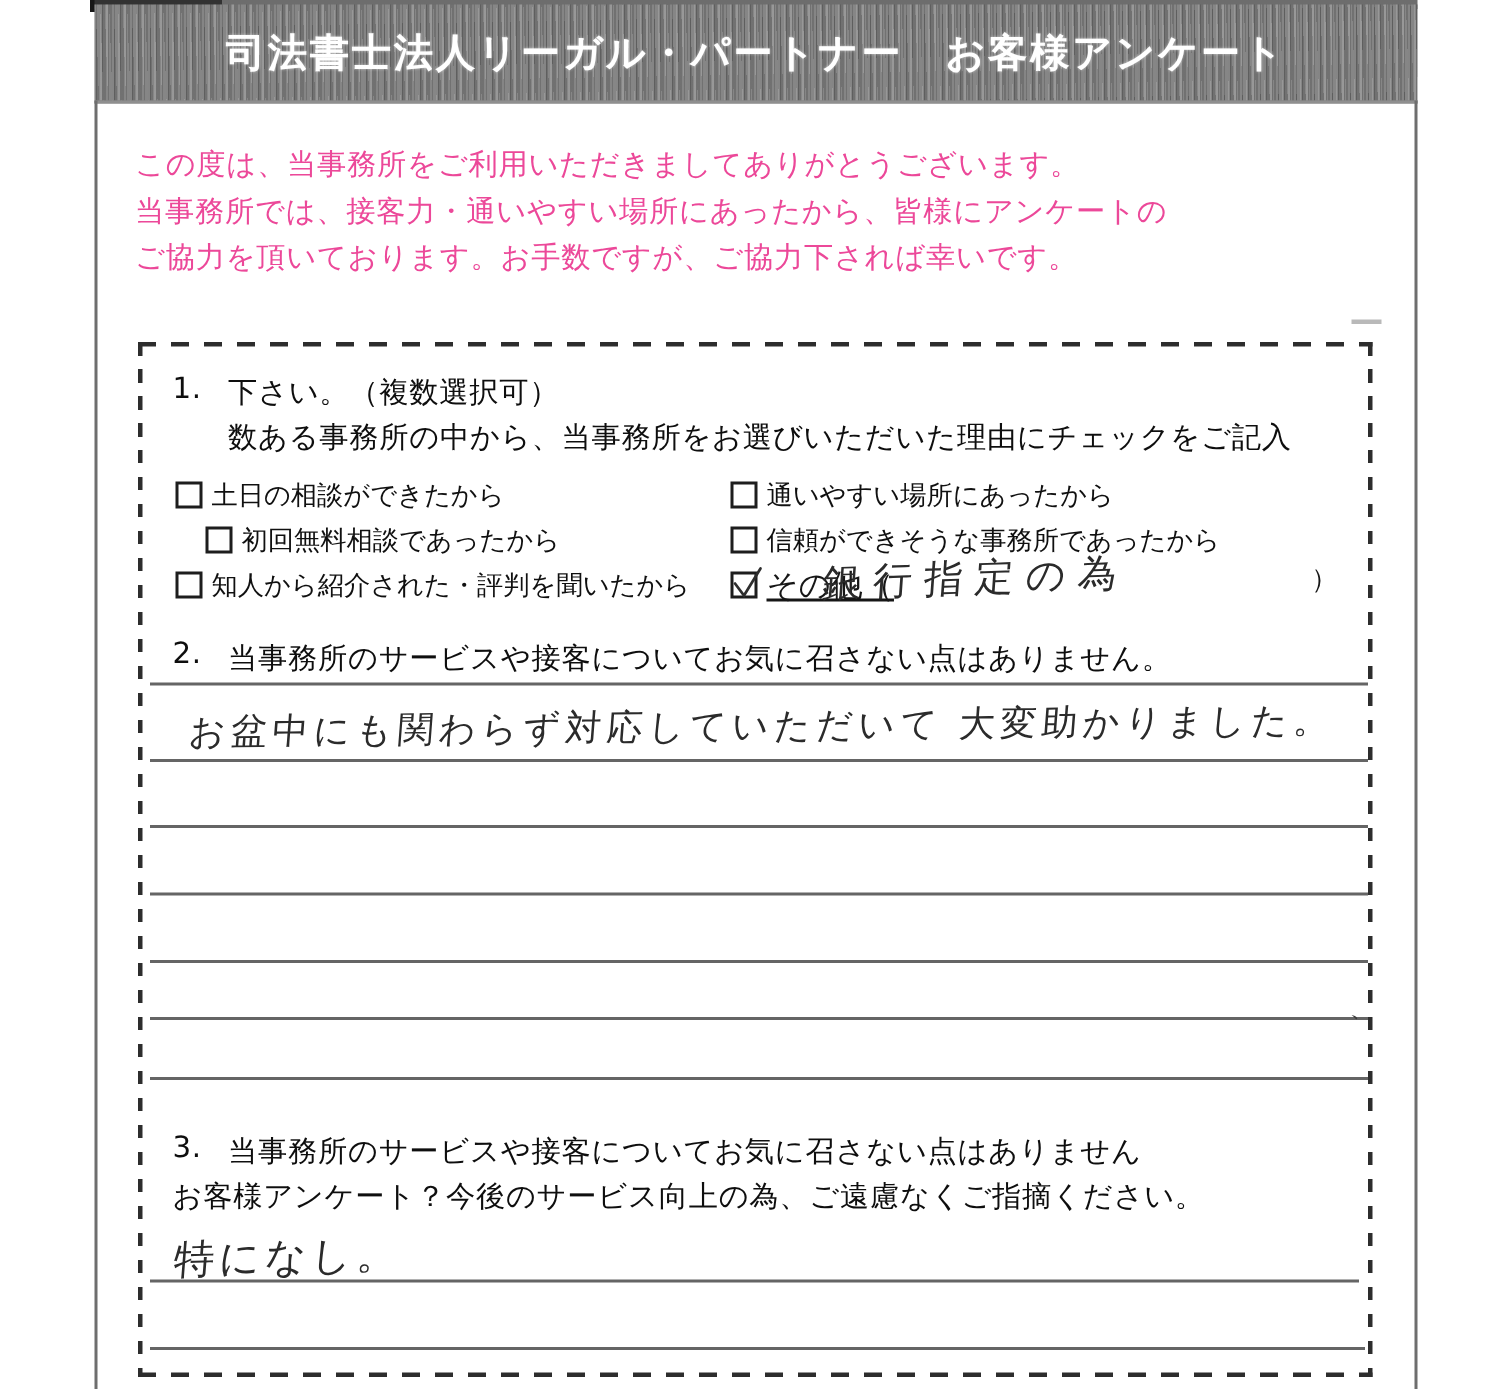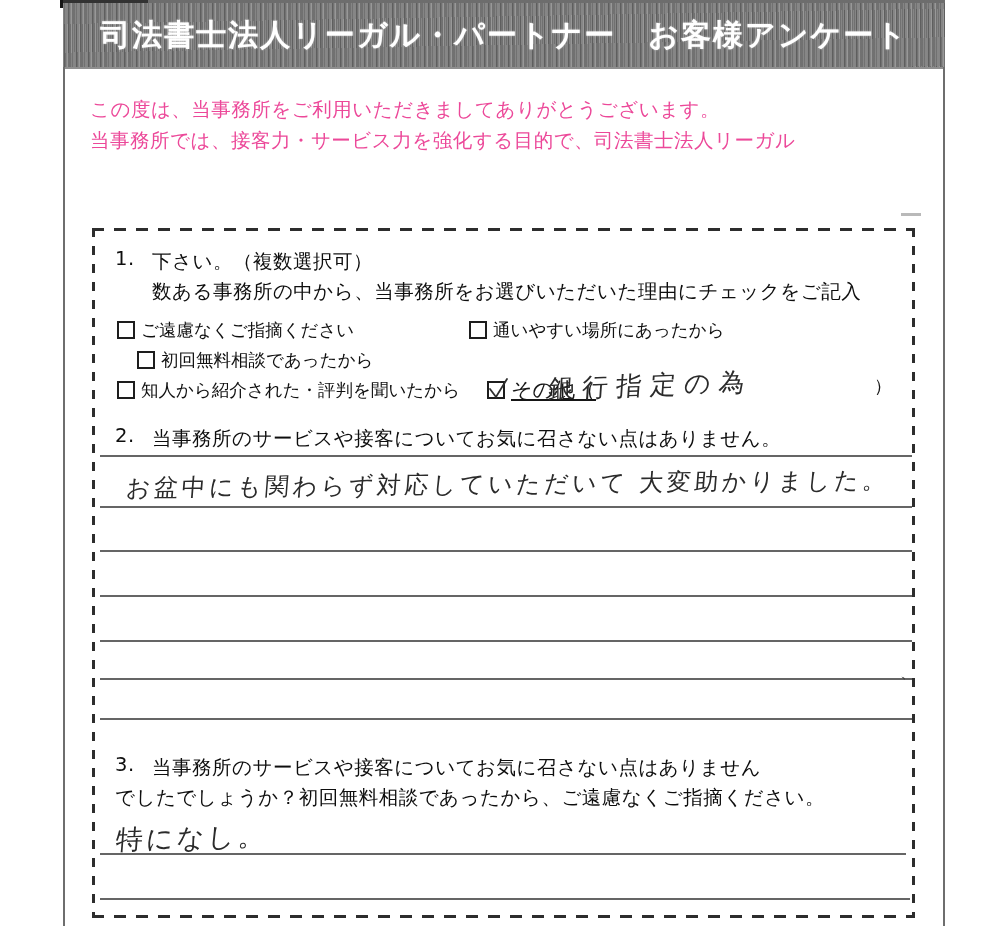--- a/index.html
+++ b/index.html
@@ -12,21 +12,21 @@
   .band{
     position:absolute;left:63px;top:3px;width:882px;height:64px;
     background:
       repeating-linear-gradient(90deg, rgba(255,255,255,.16) 0 1px, rgba(0,0,0,.14) 1px 2px, rgba(255,255,255,.02) 2px 4px),
       repeating-linear-gradient(88deg, rgba(0,0,0,.10) 0 3px, rgba(255,255,255,.08) 3px 6px),
       #7a7a7a;
     border-bottom:2px solid #8f8f8f;
     display:flex;align-items:center;justify-content:center;
   }
   .band-title{
-    color:#fff;font-weight:bold;font-size:30px;letter-spacing:2px;
+    color:#fff;font-weight:bold;font-size:26px;letter-spacing:2px;
     text-shadow:0 0 2px rgba(255,255,255,.55);white-space:nowrap;
   }
   .band-top-shade{position:absolute;left:63px;top:0;width:882px;height:6px;background:#3c3c3c;opacity:.75;}
   .scan-blob{position:absolute;left:60px;top:0;width:88px;height:8px;background:#161616;}
   
   .frame-left{position:absolute;left:63px;top:67px;width:2px;height:859px;background:#6e6e6e;}
   .frame-right{position:absolute;left:943px;top:67px;width:2px;height:859px;background:#6e6e6e;}
   
   .intro{position:absolute;left:90px;top:94px;font-size:19.5px;line-height:31px;color:#ec4899;letter-spacing:.5px;white-space:nowrap;}
   
@@ -63,53 +63,58 @@
 
   <div class="band">
     <span class="band-title">司法書士法人リーガル・パートナー　お客様アンケート</span>
   </div>
 
   <div class="frame-left"></div>
   <div class="frame-right"></div>
 
   <div class="intro">
     <div>この度は、当事務所をご利用いただきましてありがとうございます。</div>
-    <div>当事務所では、接客力・サービス力を強化する目的で、司法書士法人リーガル</div>
+    <div>当事務所では、接客力・通いやすい場所にあったから、皆様にアンケートの</div>
+    <div>ご協力を頂いております。お手数ですが、ご協力下されば幸いです。</div>
   </div>
 
   <div class="dash-h" style="left:92px;top:228px;width:823px;"></div>
   <div class="dash-h" style="left:92px;top:915px;width:823px;"></div>
   <div class="dash-v" style="left:92px;top:228px;height:690px;"></div>
   <div class="dash-v" style="left:912px;top:228px;height:690px;"></div>
   <div class="smudge"></div>
 
   <div class="q-head" style="left:115px;top:247px;">
     <span class="q-num">1.</span>
     <span class="q-lines">
       <div>下さい。（複数選択可）</div>
       <div>数ある事務所の中から、当事務所をお選びいただいた理由にチェックをご記入</div>
     </span>
   </div>
 
   <div class="cb-row" style="left:117px;top:318px;">
     <span class="cb"></span>
-    <span>ご遠慮なくご指摘ください</span>
+    <span>土日の相談ができたから</span>
   </div>
   <div class="cb-row" style="left:117px;top:348px;margin-left:20px;">
     <span class="cb"></span>
     <span>初回無料相談であったから</span>
   </div>
   <div class="cb-row" style="left:117px;top:378px;">
     <span class="cb"></span>
     <span>知人から紹介された・評判を聞いたから</span>
   </div>
 
-  <div class="cb-row" style="left:469px;top:318px;">
+  <div class="cb-row" style="left:487px;top:318px;">
     <span class="cb"></span>
     <span>通いやすい場所にあったから</span>
+  </div>
+  <div class="cb-row" style="left:487px;top:348px;">
+    <span class="cb"></span>
+    <span>信頼ができそうな事務所であったから</span>
   </div>
 
   <div class="other-wrap">
     <div class="other-row">
       <span class="cb">
         <svg class="check-svg" width="24" height="26" viewBox="0 0 24 26">
           <path d="M3 14 L9 22 L20 4" fill="none" stroke="#2e2e2e" stroke-width="1.8" stroke-linecap="round"></path>
         </svg>
       </span>
       <span>その他（</span>
@@ -137,21 +142,21 @@
   <div class="stray">、</div>
 
   <div class="q-head" style="left:115px;top:753px;">
     <span class="q-num">3.</span>
     <span class="q-lines">
       <div>当事務所のサービスや接客についてお気に召さない点はありません</div>
     </span>
   </div>
   <div class="q-head" style="left:115px;top:783px;">
     <span class="q-lines">
-      <div>でしたでしょうか？初回無料相談であったから、ご遠慮なくご指摘ください。</div>
+      <div>お客様アンケート？今後のサービス向上の為、ご遠慮なくご指摘ください。</div>
     </span>
   </div>
 
   <div class="rule" style="left:100px;top:853px;width:806px;"></div>
   <div class="rule" style="left:100px;top:898px;width:810px;"></div>
 
   <div class="hand hand-q3">特になし。</div>
 
 </div>
 

